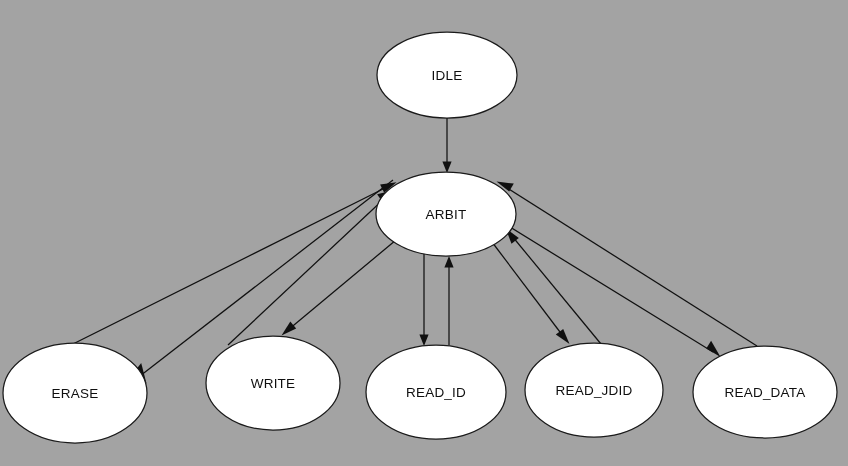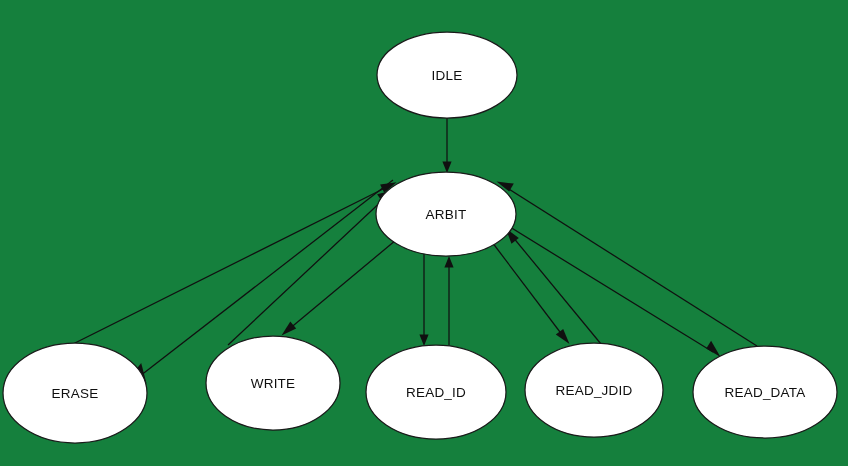--- a/index.html
+++ b/index.html
@@ -4,21 +4,21 @@
 <style>
   html, body {
     margin: 0;
     padding: 0;
     background: #ffffff;
   }
   #canvas {
     position: relative;
     width: 848px;
     height: 466px;
-    background: #15803d;
+    background: #a3a3a3;
     overflow: hidden;
     font-family: "Liberation Sans", sans-serif;
   }
   #diagram-svg {
     position: absolute;
     left: 0;
     top: 0;
     width: 848px;
     height: 466px;
   }

